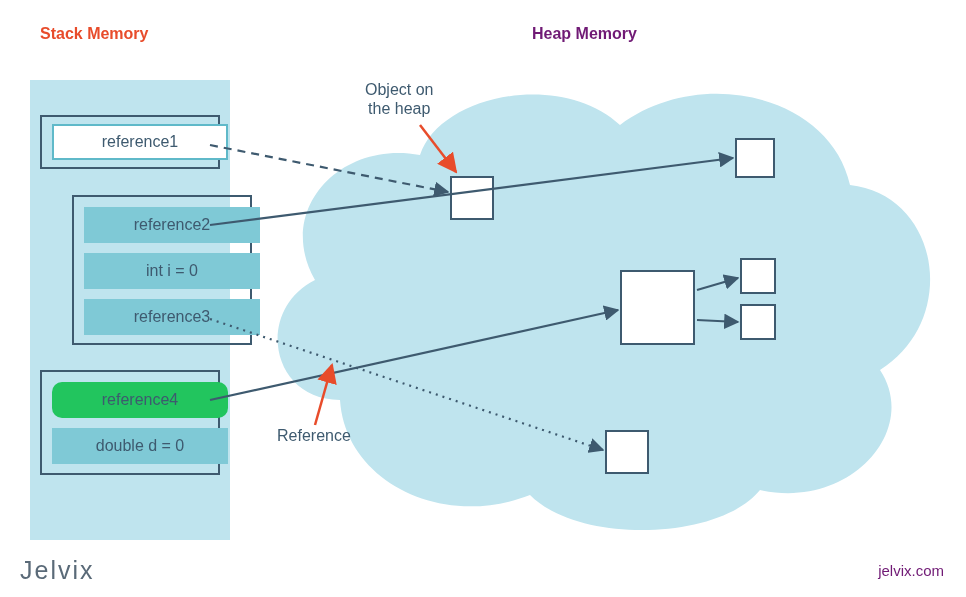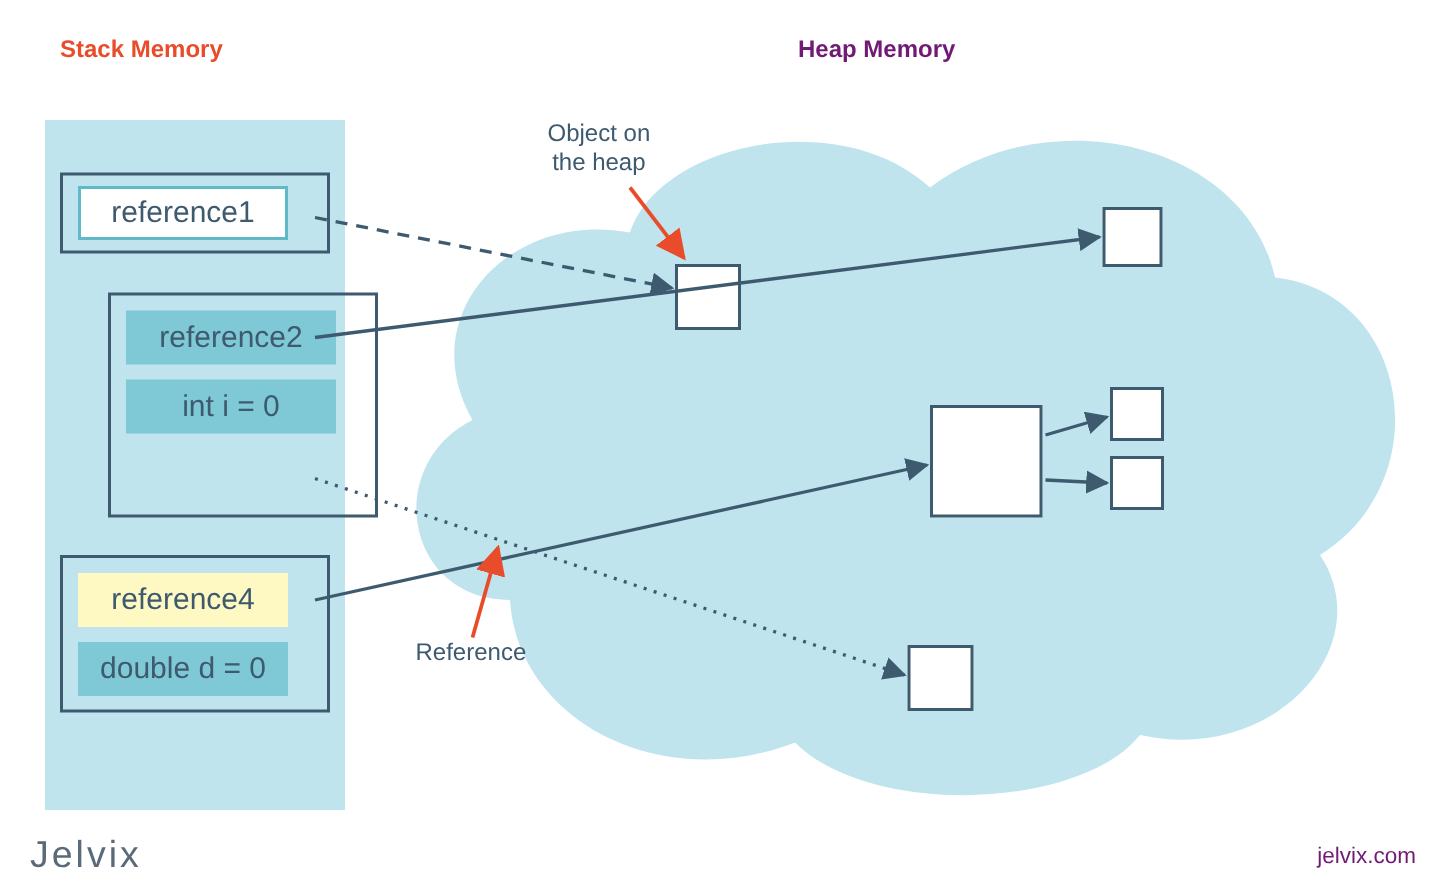--- a/index.html
+++ b/index.html
@@ -31,33 +31,33 @@
     left: 10px;
     width: 180px;
     border: 2px solid #3e5a6f;
   }
   .frame1 { top: 35px; height: 54px; }
   .frame2 { top: 115px; height: 150px; margin-left: 32px; }
   .frame3 { top: 290px; height: 105px; }
   .slot {
     position: absolute;
     left: 10px;
-    width: 140px;
+    width: 176px;
     height: 36px;
     display: flex;
     align-items: center;
     justify-content: center;
-    font-size: 20px;
+    font-size: 16px;
     color: #3e5a6f;
   }
   .slot-ref1  { top: 7px; background: #ffffff; border: 2px solid #5fb9c9; }
   .slot-ref2  { top: 10px; background: #7fc9d6; }
   .slot-int   { top: 56px; background: #7fc9d6; }
   .slot-ref3  { top: 102px; background: #7fc9d6; }
-  .slot-ref4  { top: 10px; background: #fef9c3; }
+  .slot-ref4  { top: 10px; background: #22c55e; border-radius: 10px; }
   .slot-dbl   { top: 56px; background: #7fc9d6; }
   .heap-box {
     position: absolute;
     background: #ffffff;
     border: 2px solid #3e5a6f;
   }
   .box1 { left: 450px; top: 176px; width: 44px; height: 44px; }
   .box2 { left: 735px; top: 138px; width: 40px; height: 40px; }
   .box3 { left: 620px; top: 270px; width: 75px; height: 75px; }
   .box4 { left: 740px; top: 258px; width: 36px; height: 36px; }
@@ -111,20 +111,21 @@
 <div class="title stack-title">Stack Memory</div>
 <div class="title heap-title">Heap Memory</div>
 
 <div class="stack-container">
   <div class="stack-frame frame1">
     <div class="slot slot-ref1">reference1</div>
   </div>
   <div class="stack-frame frame2">
     <div class="slot slot-ref2">reference2</div>
     <div class="slot slot-int">int i = 0</div>
+    <div class="slot slot-ref3">reference3</div>
   </div>
   <div class="stack-frame frame3">
     <div class="slot slot-ref4">reference4</div>
     <div class="slot slot-dbl">double d = 0</div>
   </div>
 </div>
 
 <div class="heap-box box1"></div>
 <div class="heap-box box2"></div>
 <div class="heap-box box3"></div>

